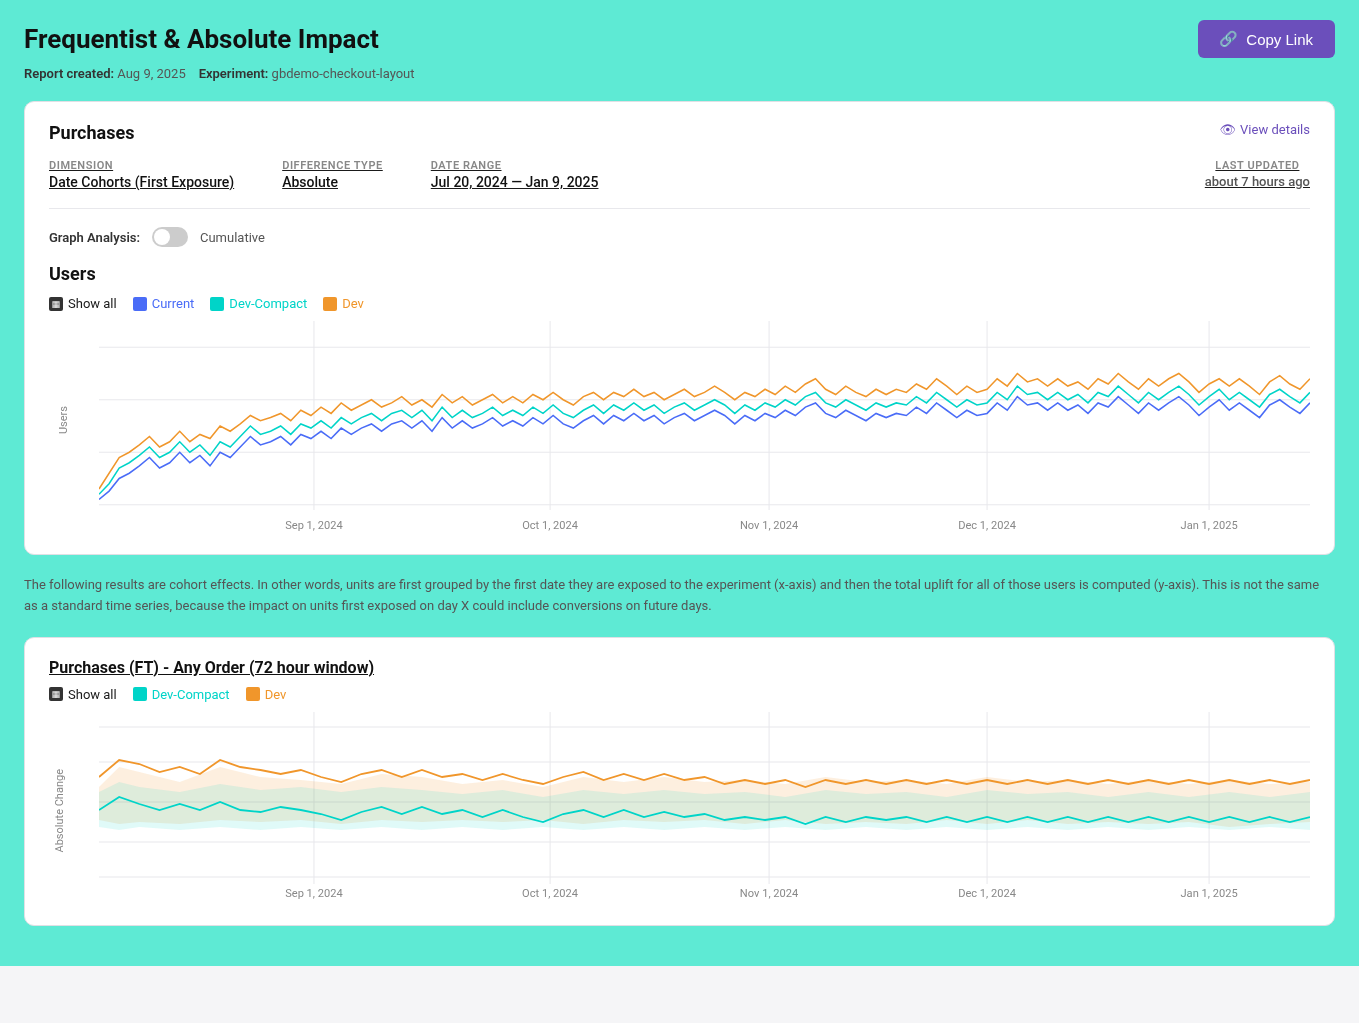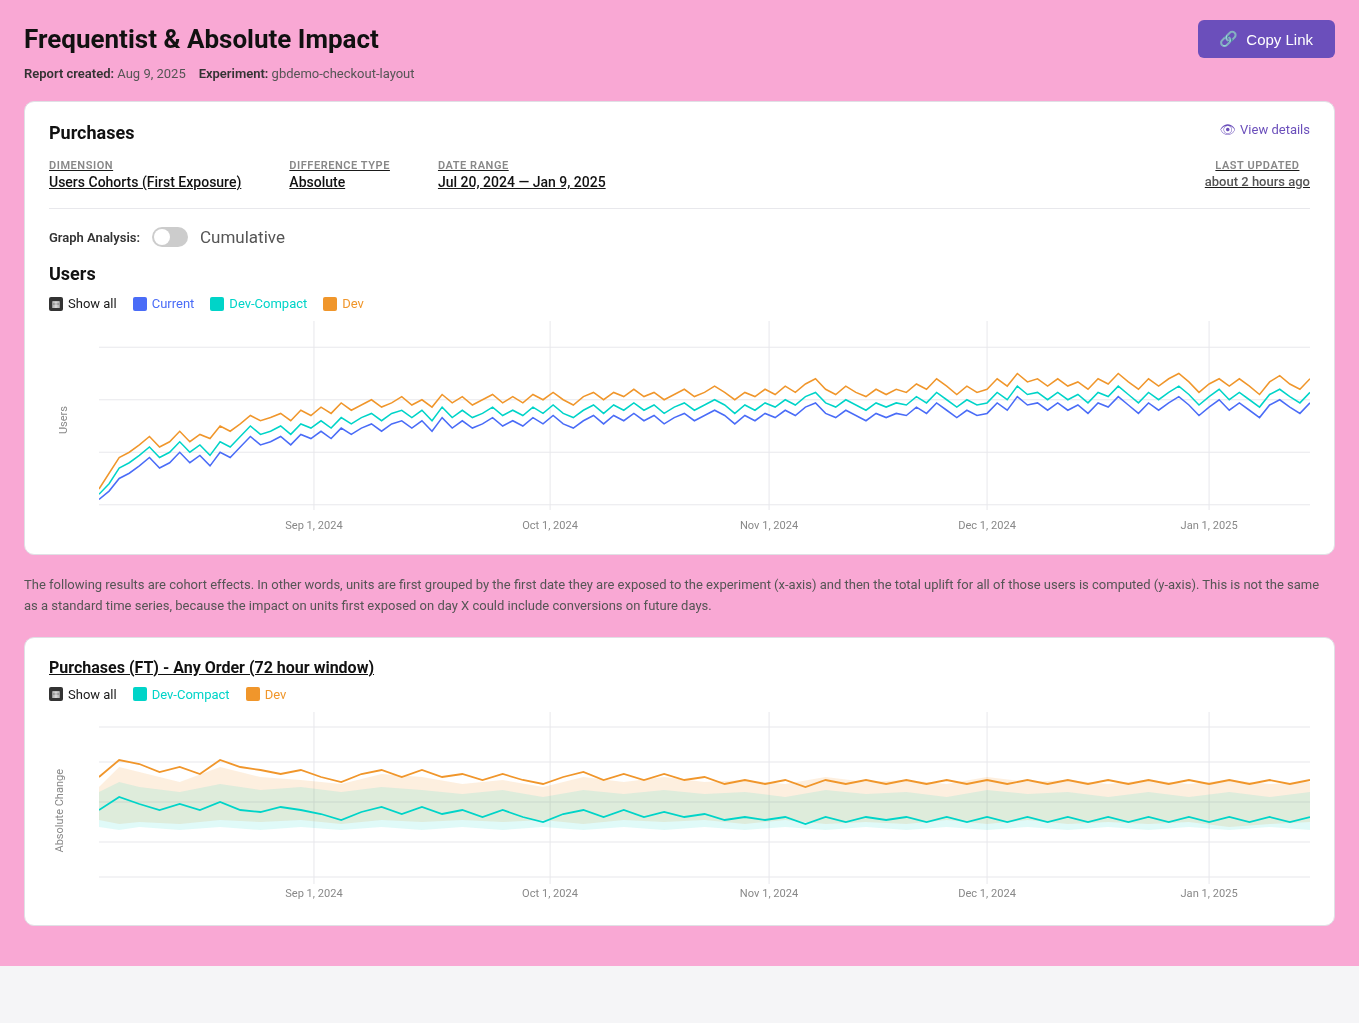--- a/index.html
+++ b/index.html
@@ -6,21 +6,21 @@
     body {
       font-family: -apple-system, BlinkMacSystemFont, 'Segoe UI', Roboto, sans-serif;
       background: #f5f5f7;
       color: #1a1a1a;
       font-size: 14px;
     }
     .main-container {
       max-width: 1359px;
       margin: 0 auto;
       padding: 20px 24px;
-      background: #f9a8d4;
+      background: #5eead4;
     }
     .header {
       display: flex;
       justify-content: space-between;
       align-items: center;
       margin-bottom: 8px;
     }
     .page-title {
       font-size: 26px;
       font-weight: 700;
@@ -131,21 +131,21 @@
       position: absolute;
       width: 16px;
       height: 16px;
       background: #fff;
       border-radius: 50%;
       top: 2px;
       left: 2px;
       transition: left 0.2s;
     }
     .toggle-label {
-      font-size: 17px;
+      font-size: 13px;
       color: #555;
     }
     .section-title {
       font-size: 18px;
       font-weight: 700;
       color: #111;
       margin-bottom: 12px;
     }
     .legend {
       display: flex;
@@ -221,33 +221,33 @@
     <div class="analysis-header">
       <span class="analysis-title">Purchases</span>
       <a class="view-details-link">
         <span>👁</span>
         <span>View details</span>
       </a>
     </div>
     <div class="analysis-meta">
       <div class="meta-group">
         <span class="meta-label">DIMENSION</span>
-        <span class="meta-value">Users Cohorts (First Exposure)</span>
+        <span class="meta-value">Date Cohorts (First Exposure)</span>
       </div>
       <div class="meta-group">
         <span class="meta-label">DIFFERENCE TYPE</span>
         <span class="meta-value">Absolute</span>
       </div>
       <div class="meta-group">
         <span class="meta-label">DATE RANGE</span>
         <span class="meta-value">Jul 20, 2024 — Jan 9, 2025</span>
       </div>
       <div class="meta-group meta-right" style="margin-left:auto; text-align:right;">
         <span class="meta-label">last updated</span>
-        <span class="meta-value">about 2 hours ago</span>
+        <span class="meta-value">about 7 hours ago</span>
       </div>
     </div>
 
     <hr class="divider">
 
     <div class="graph-controls">
       <span class="graph-controls-label">Graph Analysis:</span>
       <div class="toggle"></div>
       <span class="toggle-label">Cumulative</span>
     </div>

